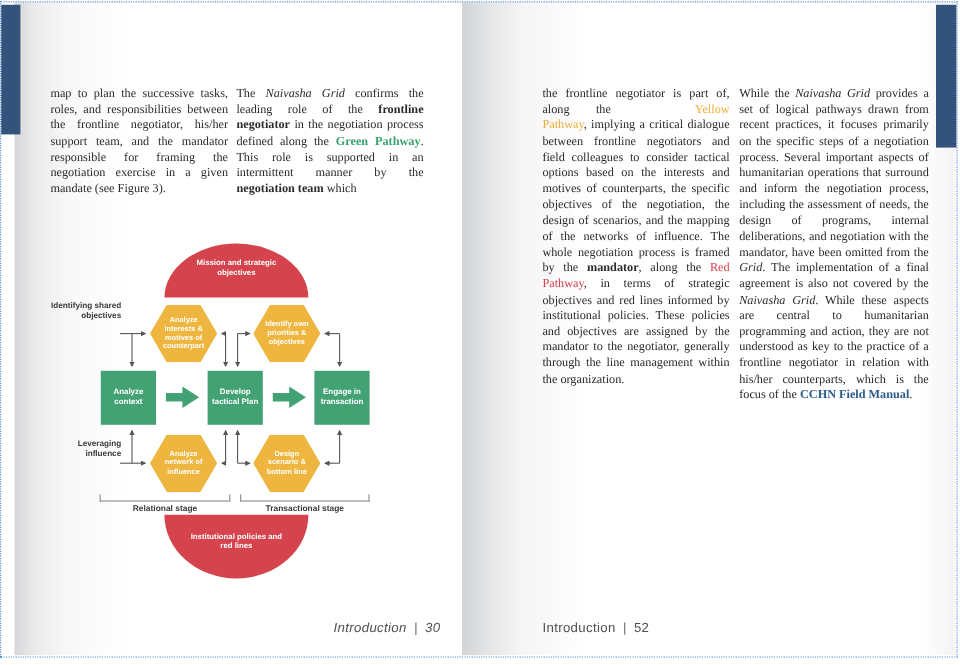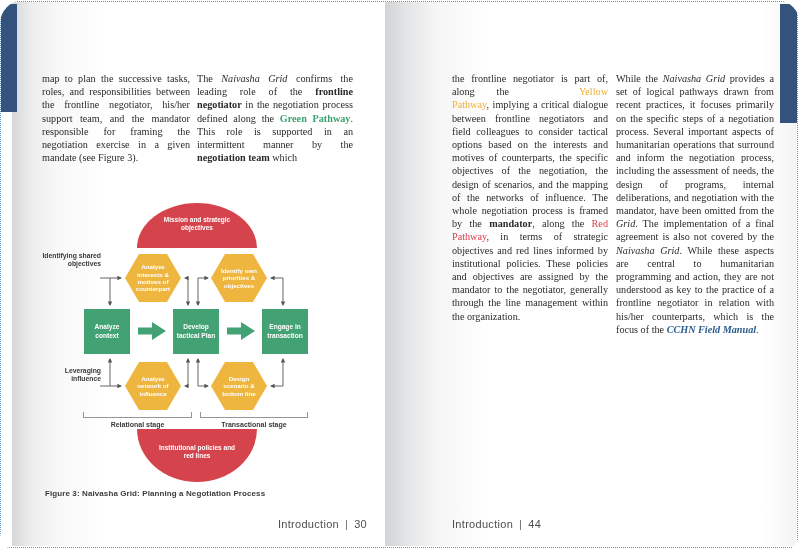--- a/index.html
+++ b/index.html
@@ -2,21 +2,20 @@
 <html style="--accent_red: #d5434c; --accent_yellow: #efb63f; --accent_green: #43a274; --navy_tab: #33527c; --text_green: #3aa16e; --text_yellow: #eeaf36; --text_red: #d5414b; --text_navy: #2b5c8d; --body_text: #2c2a28; --muted_text: #4f4f4f; --dash_border: #5b94cf;"><head>
 <meta charset="utf-8">
 <style>
   html,body{margin:0;padding:0;}
   .canvas{
     position:relative;
     width:800px;height:554px;
     background:#ffffff;
     overflow:hidden;
     font-family:"Liberation Sans",sans-serif;
-    border-radius:24px;
   }
   .dash-frame{
     position:absolute;left:0;top:1px;width:796px;height:545px;
     border:1px dotted var(--dash_border,#5b94cf);
     pointer-events:none;z-index:30;
   }
   
   .page{position:absolute;top:2px;height:544px;}
   .page-left{
     left:12px;width:373px;
@@ -42,21 +41,21 @@
   .col-l1{left:42px;top:72px;width:148px;}
   .col-l2{left:197px;top:72px;width:156px;font-family:Liberation Serif, serif;}
   .col-r1{left:452px;top:72px;width:156px;}
   .col-r2{left:616px;top:72px;width:158px;}
   .run-n{}
   .run-i{font-style:italic;}
   .run-b{font-weight:bold;}
   .run-bg{font-weight:bold;color:var(--text_green,#3aa16e);}
   .run-by{font-weight:normal;color:var(--text_yellow,#eeaf36);margin-left:48px;}
   .run-br{font-weight:normal;color:var(--text_red,#d5414b);}
-  .run-bn{font-weight:bold;color:var(--text_navy,#2b5c8d);font-style:italic;}
+  .run-bn{font-weight:bold;color:var(--text_navy,#2b5c8d);}
   
   .diagram{position:absolute;left:35px;top:200px;width:300px;height:290px;z-index:6;}
   .diagram *{box-sizing:border-box;}
   .arc{
     position:absolute;background:var(--accent_red,#d5434c);
     display:flex;justify-content:center;
     color:#fff;font-weight:bold;font-size:6.5px;line-height:1.25;
     text-align:center;
   }
   .arc-top{left:102px;top:3px;width:120px;height:45px;
@@ -115,21 +114,21 @@
   .caption{
     position:absolute;left:45px;top:489px;
     font-size:8px;font-weight:bold;color:#3c3c3c;letter-spacing:.1px;z-index:6;
   }
   
   .footer{
     position:absolute;top:518px;
     font-size:11px;color:var(--muted_text,#4f4f4f);letter-spacing:.3px;z-index:6;
   }
   .footer .sep{margin:0 6px;color:#6b6b6b;}
-  .footer-left{left:255px;width:112px;text-align:right;}
+  .footer-left{left:255px;width:112px;text-align:right;font-style:italic;}
   .footer-right{left:452px;}
 </style>
 </head>
 <body>
 
 <div class="canvas">
 
   <div class="page page-left"></div>
   <div class="page page-right"></div>
 
@@ -190,23 +189,22 @@
     <div class="bracket bk1"></div>
     <div class="bracket bk2"></div>
     <div class="stage-label st1">Relational stage</div>
     <div class="stage-label st2">Transactional stage</div>
 
     <div class="arc arc-bottom">
       <span>Institutional policies and red lines</span>
     </div>
   </div>
 
-  <div class="caption">Figure 3: Naivasha Grid: Planning a Negotiation Process</div>
 
   <div class="footer footer-left">
     <span>Introduction</span><span class="sep">|</span><span>30</span>
   </div>
   <div class="footer footer-right">
-    <span>Introduction</span><span class="sep">|</span><span>44</span>
+    <span>Introduction</span><span class="sep">|</span><span>52</span>
   </div>
 
   <div class="dash-frame"></div>
 </div>
 
 </body></html>

